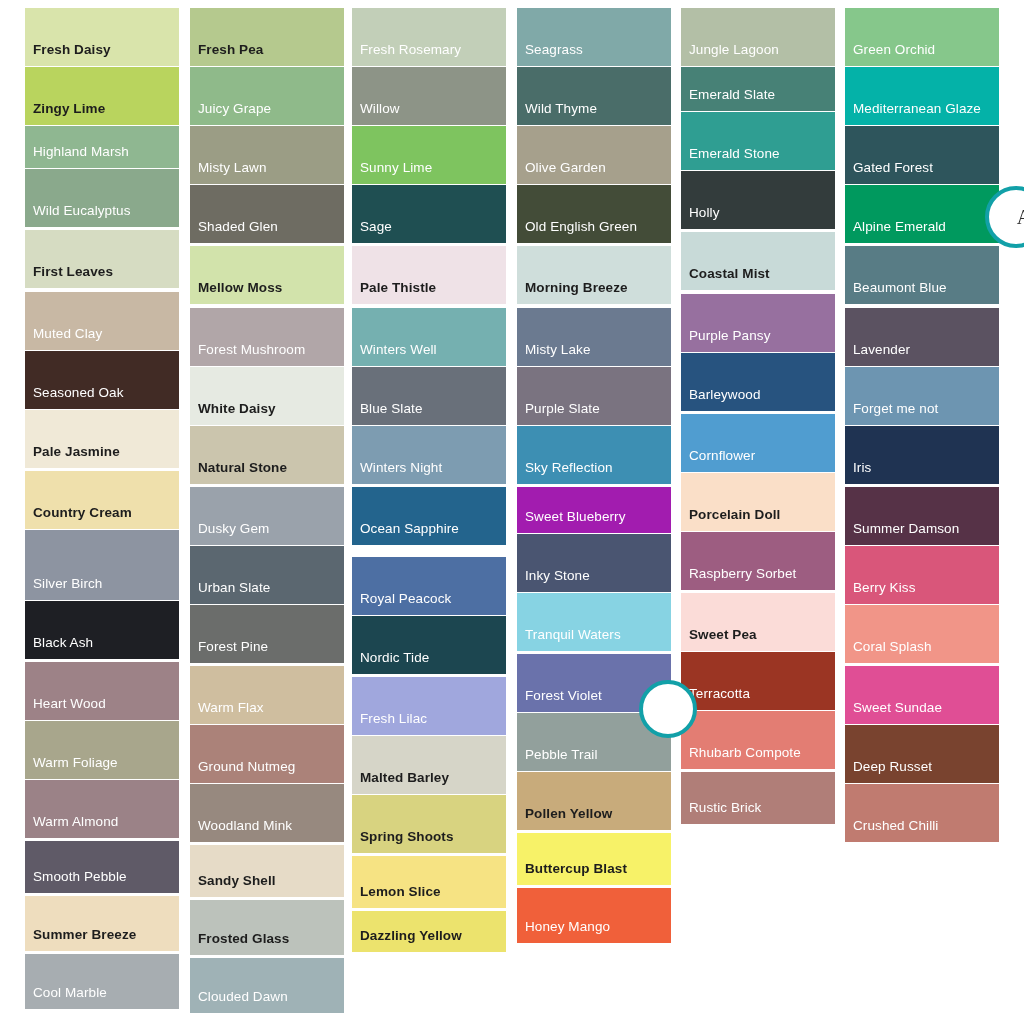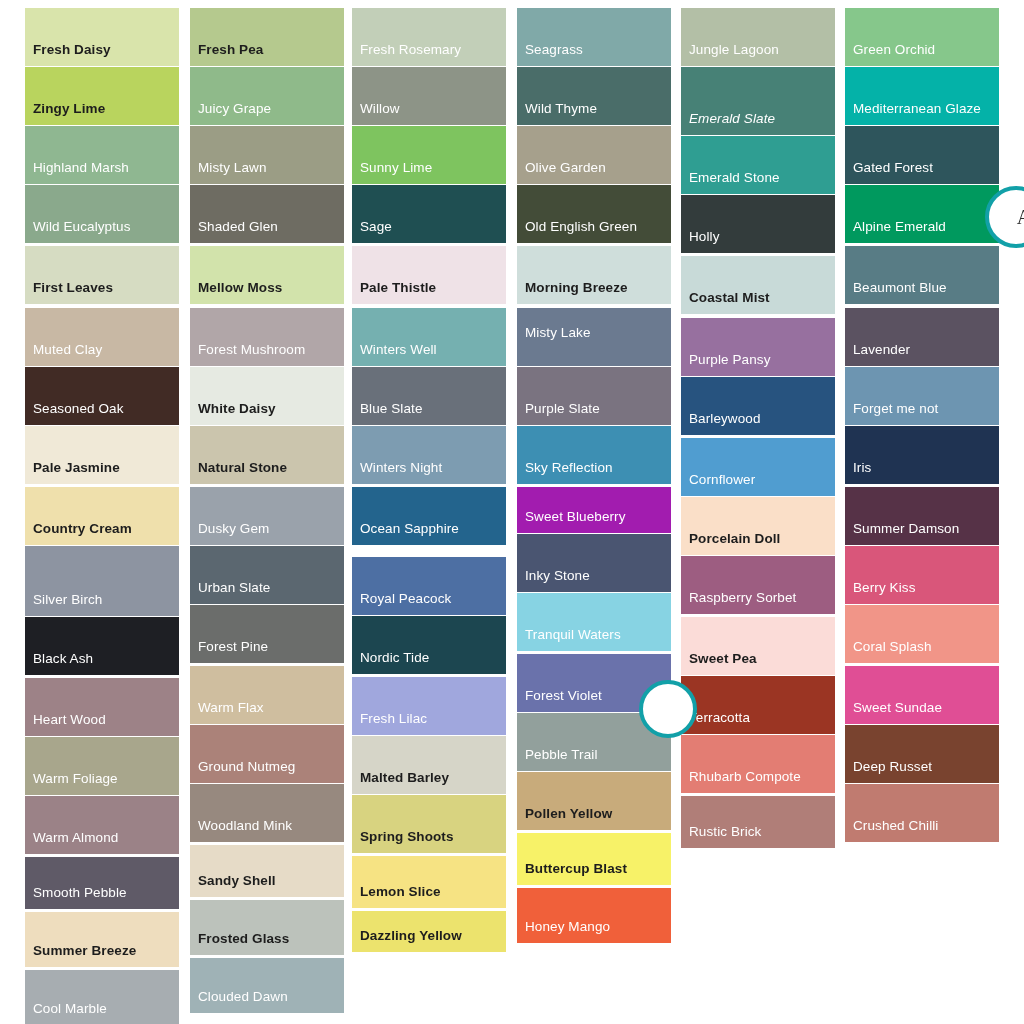--- a/index.html
+++ b/index.html
@@ -87,21 +87,21 @@
 <body>
 
 <div id="swatch-board">
     <div class="swatch-column" style="left: 25px; padding-top: 8px;">
       <div class="swatch light" style="background: rgb(217, 228, 171); height: 58px; margin-top: 0px;">
         <span class="swatch-label">Fresh Daisy</span>
       </div>
       <div class="swatch light" style="background: rgb(185, 212, 94); height: 58px; margin-top: 1px;">
         <span class="swatch-label">Zingy Lime</span>
       </div>
-      <div class="swatch dark" style="background: rgb(143, 183, 145); height: 58px; margin-top: 1px;">
+      <div class="swatch dark" style="background: rgb(143, 183, 145); height: 42px; margin-top: 1px;">
         <span class="swatch-label">Highland Marsh</span>
       </div>
       <div class="swatch dark" style="background: rgb(138, 169, 140); height: 58px; margin-top: 1px;">
         <span class="swatch-label">Wild Eucalyptus</span>
       </div>
       <div class="swatch light" style="background: rgb(214, 220, 194); height: 58px; margin-top: 3px;">
         <span class="swatch-label">First Leaves</span>
       </div>
       <div class="swatch dark" style="background: rgb(200, 184, 164); height: 58px; margin-top: 4px;">
         <span class="swatch-label">Muted Clay</span>
@@ -252,21 +252,21 @@
       </div>
       <div class="swatch dark" style="background: rgb(166, 160, 140); height: 58px; margin-top: 1px;">
         <span class="swatch-label">Olive Garden</span>
       </div>
       <div class="swatch dark" style="background: rgb(67, 76, 56); height: 58px; margin-top: 1px;">
         <span class="swatch-label">Old English Green</span>
       </div>
       <div class="swatch light" style="background: rgb(207, 222, 219); height: 58px; margin-top: 3px;">
         <span class="swatch-label">Morning Breeze</span>
       </div>
-      <div class="swatch dark" style="background: rgb(107, 122, 144); height: 58px; margin-top: 4px; align-items: center;">
+      <div class="swatch dark" style="background: rgb(107, 122, 144); height: 58px; margin-top: 4px;">
         <span class="swatch-label">Misty Lake</span>
       </div>
       <div class="swatch dark" style="background: rgb(122, 115, 128); height: 58px; margin-top: 1px;">
         <span class="swatch-label">Purple Slate</span>
       </div>
       <div class="swatch dark" style="background: rgb(61, 143, 179); height: 58px; margin-top: 1px;">
         <span class="swatch-label">Sky Reflection</span>
       </div>
       <div class="swatch dark" style="background: #a21caf; height: 46px; margin-top: 3px;">
         <span class="swatch-label">Sweet Blueberry</span>
@@ -290,21 +290,21 @@
         <span class="swatch-label">Buttercup Blast</span>
       </div>
       <div class="swatch dark" style="background: rgb(240, 96, 58); height: 55px; margin-top: 3px;">
         <span class="swatch-label">Honey Mango</span>
       </div>
     </div>
     <div class="swatch-column" style="left: 681px; padding-top: 8px;">
       <div class="swatch dark" style="background: rgb(179, 191, 166); height: 58px; margin-top: 0px;">
         <span class="swatch-label">Jungle Lagoon</span>
       </div>
-      <div class="swatch dark" style="background: rgb(71, 129, 118); height: 68px; margin-top: 1px; font-style: italic;">
+      <div class="swatch dark" style="background: rgb(71, 129, 118); height: 44px; margin-top: 1px;">
         <span class="swatch-label">Emerald Slate</span>
       </div>
       <div class="swatch dark" style="background: rgb(47, 158, 146); height: 58px; margin-top: 1px;">
         <span class="swatch-label">Emerald Stone</span>
       </div>
       <div class="swatch dark" style="background: rgb(51, 60, 60); height: 58px; margin-top: 1px;">
         <span class="swatch-label">Holly</span>
       </div>
       <div class="swatch light" style="background: rgb(200, 218, 216); height: 58px; margin-top: 3px;">
         <span class="swatch-label">Coastal Mist</span>

